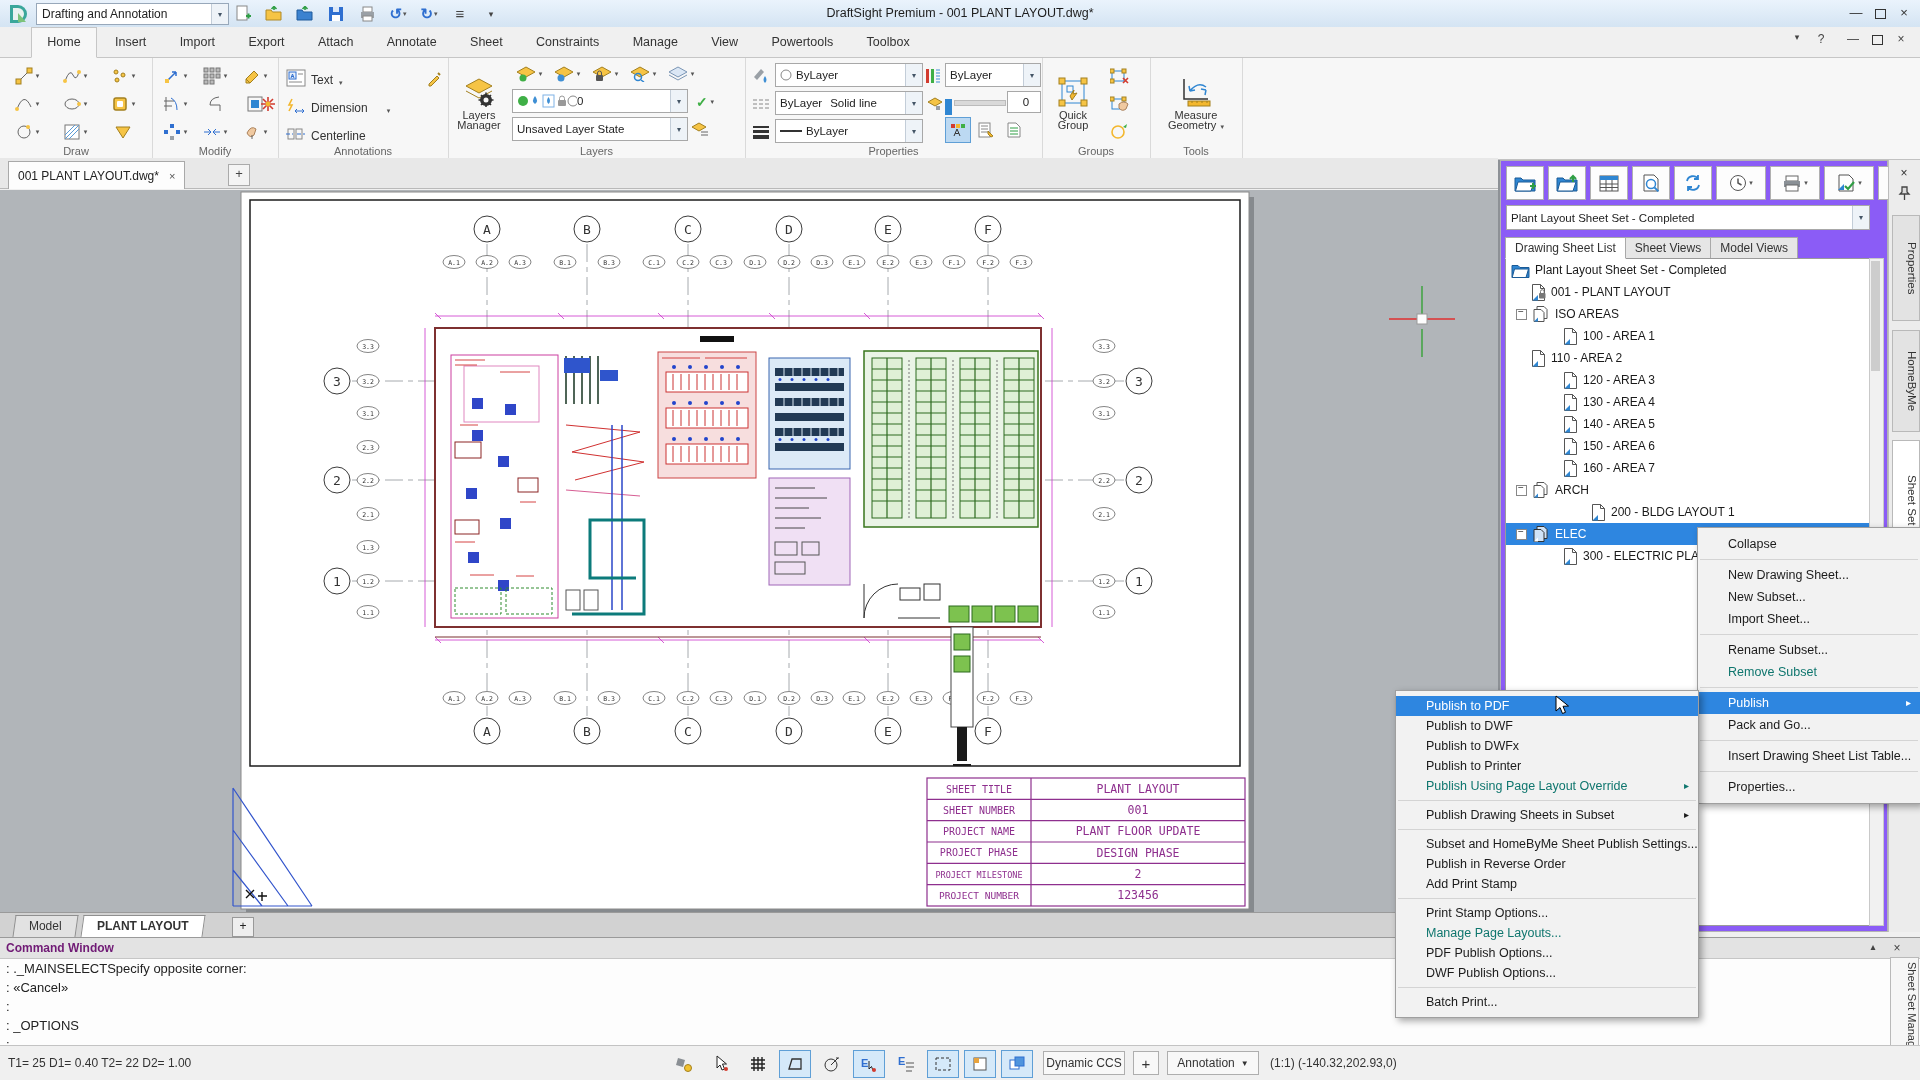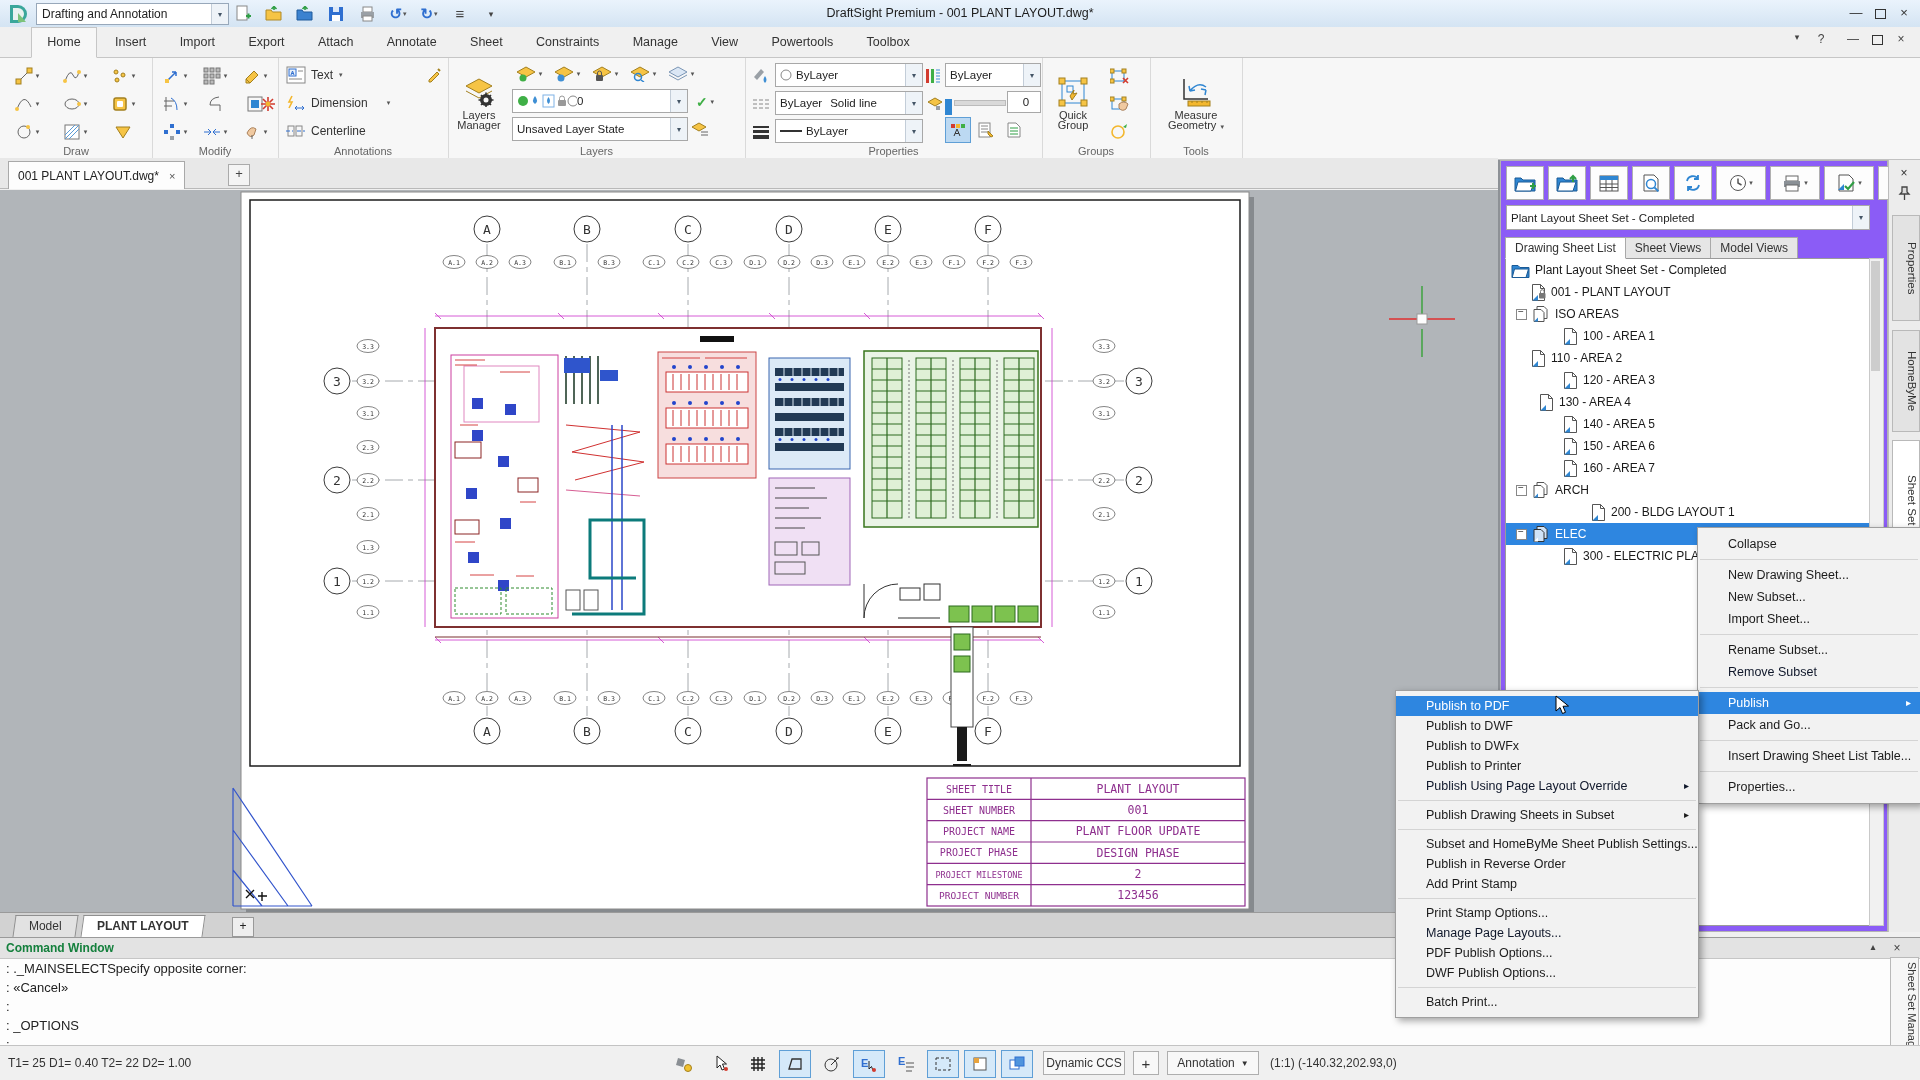--- a/index.html
+++ b/index.html
@@ -19,21 +19,21 @@
   
   .rtabs{position:absolute;left:0;top:27px;width:1920px;height:30px;background:#f0f0f0}
   .rtab{display:inline-block;height:29px;line-height:29px;padding:0 15px;font-size:12.5px;color:#333}
   .rtab.act{background:#f7f7f7;border:1px solid #c6c6c6;border-bottom:1px solid #f7f7f7;position:relative;z-index:2}
   .rwin{position:absolute;top:5px;font-size:12px;color:#444;width:22px;text-align:center}
   
   .ribbon{position:absolute;left:0;top:57px;width:1920px;height:101px;background:#f7f7f7;border-top:1px solid #c6c6c6;border-bottom:1px solid #c2c2c2}
   .rpanel{position:absolute;top:0;height:100px;border-right:1px solid #dadada}
   .plabel{position:absolute;bottom:1px;left:0;right:0;text-align:center;font-size:11px;color:#666}
   .cell{position:absolute;height:26px;display:flex;align-items:center;justify-content:center;gap:2px}
-  .rrow{position:absolute;height:24px;display:flex;align-items:center;gap:5px;font-size:12px;color:#333}
+  .rrow{position:absolute;height:24px;display:flex;align-items:flex-end;gap:5px;font-size:12px;color:#333}
   .combo{position:absolute;background:#fff;border:1px solid #a8a8a8;display:flex;align-items:center;font-size:11.5px;padding-left:4px;color:#222}
   .bigbtn{position:absolute;display:flex;flex-direction:column;align-items:center;justify-content:center;gap:2px;font-size:11px;color:#333;text-align:center}
   
   .doctabs{position:absolute;left:0;top:158px;width:1498px;height:30px;background:#e8e8e8;border-bottom:1px solid #b9b9b9}
   .dtab{position:absolute;left:8px;top:3px;height:27px;background:#fdfdfd;border:1px solid #a9a9a9;border-bottom:none;display:flex;align-items:center;padding:0 9px;gap:10px;font-size:12px}
   .dclose{font-size:11px;color:#555}
   .dplus{position:absolute;left:228px;top:6px;width:20px;height:20px;border:1px solid #aaa;background:#f4f4f4;text-align:center;line-height:18px;font-size:13px;color:#444}
   
   .cwrap{position:absolute;left:0;top:190px;width:1498px;height:722px;background:#b1b5b9}
   .splitter{position:absolute;left:1498px;top:160px;width:2px;height:772px;background:#8d9196}
@@ -58,33 +58,33 @@
   .sscroll{position:absolute;right:3px;top:97px;width:13px;bottom:5px;background:#f1f1f1;border:1px solid #c9c9c9}
   .sthumb{position:absolute;left:1px;top:2px;width:9px;height:110px;background:#cdcdcd}
   
   .strip{position:absolute;left:1888px;top:160px;width:32px;height:772px;background:#ececec;border-left:1px solid #bdbdbd}
   .vtab{position:absolute;left:3px;width:24px;writing-mode:vertical-rl;text-align:center;background:#e3e3e3;border:1px solid #b9b9b9;font-size:11.5px;color:#333;padding:10px 1px}
   .vtab.act{background:#fff}
   .stripbtn{position:absolute;left:6px;width:18px;height:18px;text-align:center;line-height:18px;color:#333}
   .bvtab{position:absolute;left:1890px;top:957px;width:27px;height:86px;background:#f6f6f6;border:1px solid #b9b9b9;writing-mode:vertical-rl;font-size:11px;color:#333;text-align:center;padding-top:4px}
   
   .cmd{position:absolute;left:0;top:937px;width:1920px;height:108px;background:#fdfdfd;border-top:1px solid #9a9a9a}
-  .cmdh{height:20px;background:#e3e3e3;border-bottom:1px solid #c6c6c6;font-weight:bold;font-size:12px;line-height:20px;padding-left:6px;color:#15803d}
+  .cmdh{height:20px;background:#e3e3e3;border-bottom:1px solid #c6c6c6;font-weight:bold;font-size:12px;line-height:20px;padding-left:6px;color:#701a75}
   .cline{padding-left:6px;font-size:13px;line-height:19px;color:#222}
   .cmdico{position:absolute;top:2px;width:18px;height:16px;text-align:center;line-height:16px;font-size:10px;color:#444}
   
   .status{position:absolute;left:0;top:1045px;width:1920px;height:35px;background:#f0f0f0;border-top:1px solid #c3c3c3;font-size:12px;color:#333}
   .sbi{position:absolute;top:4px;width:30px;height:26px;border:1px solid transparent;display:flex;align-items:center;justify-content:center}
   .sbi.act{border-color:#5f9fd6;background:#d5e9f9}
   .sbtn{position:absolute;top:5px;height:24px;border:1px solid #aeaeae;background:#f8f8f8;display:flex;align-items:center;justify-content:center;gap:6px;font-size:12px;box-sizing:border-box}
   
   .menu{position:absolute;background:#f2f2f2;border:1px solid #9f9f9f;box-shadow:3px 3px 7px rgba(0,0,0,.35);padding:5px 0;z-index:50}
   .mi{height:22px;line-height:22px;padding-left:30px;font-size:12.5px;color:#1b1b1b;position:relative;white-space:nowrap}
   .menu.small .mi{height:20px;line-height:20px}
-  .mi.dis{color:#0f172a}
+  .mi.dis{color:#0f766e}
   .mi.hl{background:#2e86e0;color:#fff}
   .sep{border-top:1px solid #d4d4d4;margin:4px 2px}
   .arr{position:absolute;right:9px;top:0;font-size:10px}
   .cursor{position:absolute;z-index:60}
 </style>
 </head>
 <body>
 
 <div id="app">
 
@@ -1083,21 +1083,21 @@
           <span>110 - AREA 2</span>
         </div>
       <div class="trow" style="padding-left:56px">
           <svg width="16" height="17">
             <path d="M2.5,0.5 h8 l4,4 v12 h-12z" fill="#fff" stroke="#555"></path>
             <path d="M10.5,0.5 v4 h4" fill="none" stroke="#555"></path>
             <path d="M2.5,16.5 l5.5,-5.5 v5.5z" fill="#2f86d2"></path>
           </svg>
           <span>120 - AREA 3</span>
         </div>
-      <div class="trow" style="padding-left:32px">
+      <div class="trow" style="padding-left:56px">
           <svg width="16" height="17">
             <path d="M2.5,0.5 h8 l4,4 v12 h-12z" fill="#fff" stroke="#555"></path>
             <path d="M10.5,0.5 v4 h4" fill="none" stroke="#555"></path>
             <path d="M2.5,16.5 l5.5,-5.5 v5.5z" fill="#2f86d2"></path>
           </svg>
           <span>130 - AREA 4</span>
         </div>
       <div class="trow" style="padding-left:56px">
           <svg width="16" height="17">
             <path d="M2.5,0.5 h8 l4,4 v12 h-12z" fill="#fff" stroke="#555"></path>

